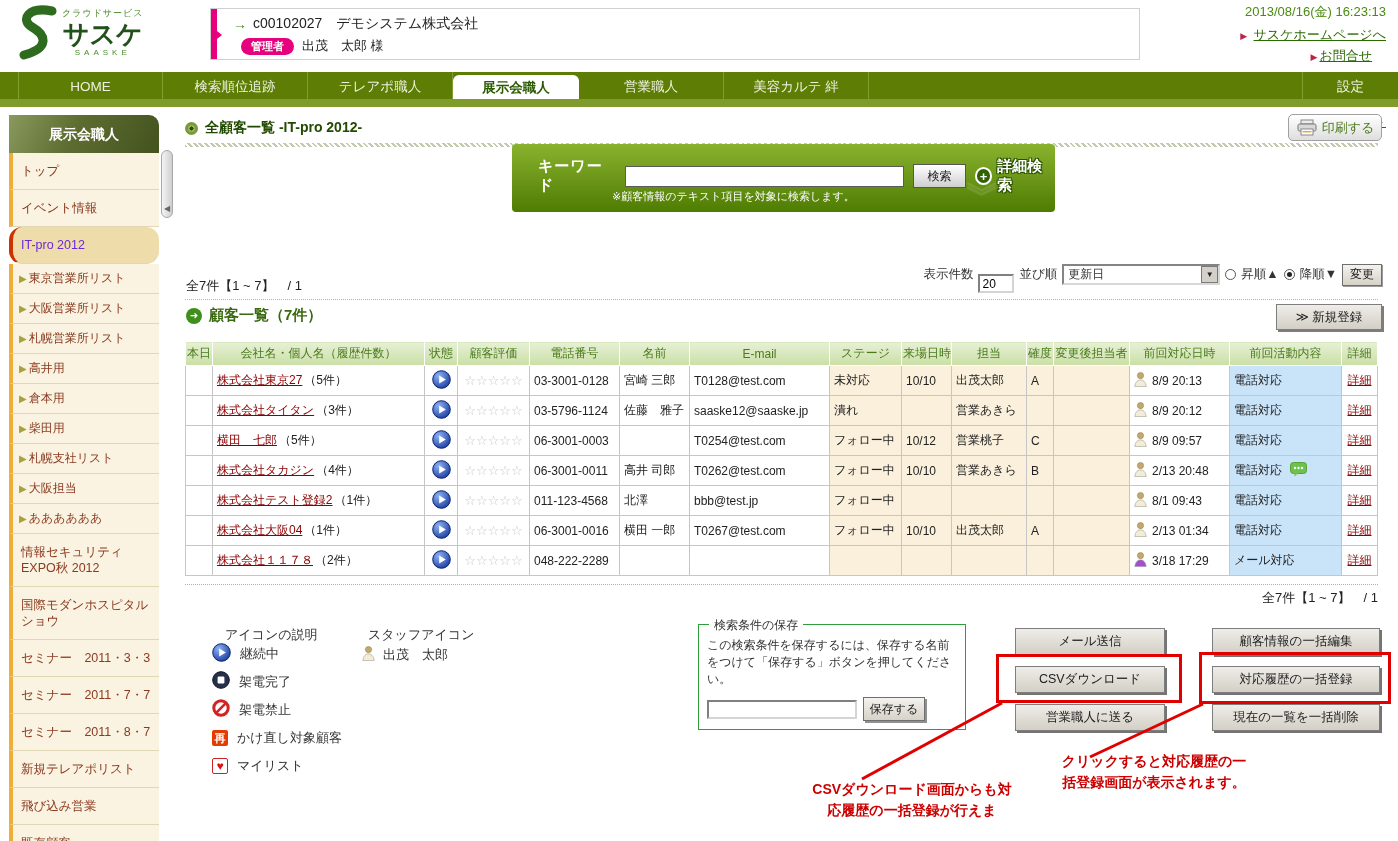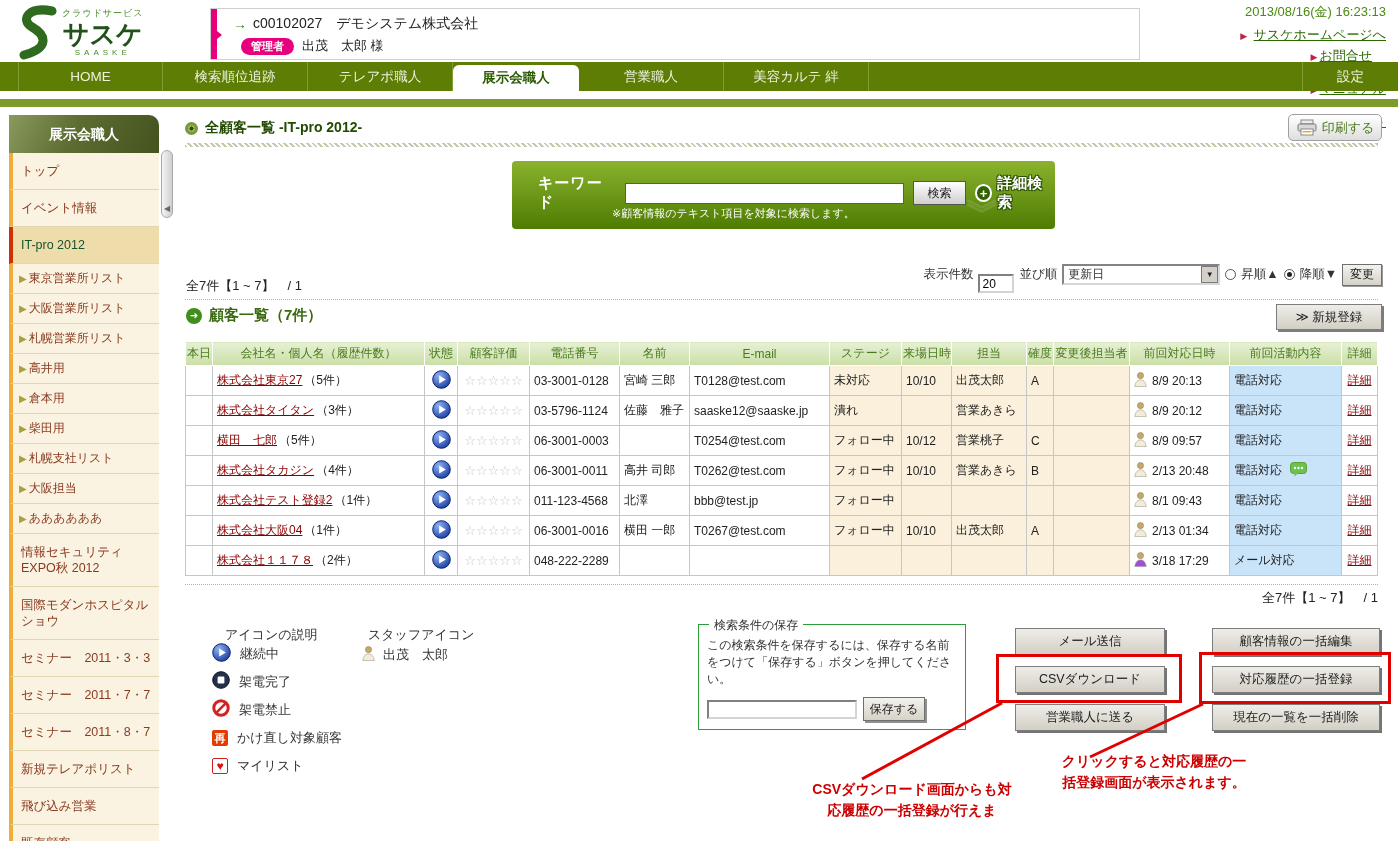--- a/index.html
+++ b/index.html
@@ -22,46 +22,46 @@
   .acc-line2 { position:absolute; left:30px; top:28px; font-size:13px; color:#222; display:flex; align-items:center; gap:8px; }
   .role-badge { background:#e6007e; color:#fff; font-size:11px; padding:1px 10px; border-radius:9px; font-weight:bold; }
 
   #datetime { position:absolute; right:12px; top:3px; color:#4a8a10; font-size:13px; }
   .toplink { color:#2a6a00; font-size:13px; text-decoration:underline; cursor:pointer; }
   .lmark { color:#c02244; font-size:9px; margin-right:2px; }
   #home-link-row { position:absolute; right:12px; top:25px; }
   #top-links { position:absolute; right:12px; top:46px; display:flex; gap:14px;flex-direction:column; }
 
   
-  #nav { position:absolute; left:0; top:62px; width:100%; height:29px; background:#5d7d05; }
+  #nav { position:absolute; left:0; top:72px; width:100%; height:29px; background:#5d7d05; }
   #nav-tabs { display:flex; height:100%; padding-left:18px; }
   .tab { width:145px; text-align:center; line-height:29px; color:#eef2dd; font-size:13.5px; border-right:1px solid #7f9e2f; cursor:pointer; white-space:nowrap; overflow:hidden; }
   .tab:first-child { border-left:1px solid #7f9e2f; }
   .tab.active { background:#fff; color:#2a5a00; font-weight:bold; border-radius:6px 6px 0 0; height:26px; line-height:26px; margin-top:3px; width:126px; border-right:none; }
   #nav-settings { position:absolute; right:0; top:0; width:96px; height:29px; line-height:29px; text-align:center; color:#f2f6e4; font-size:13.5px; border-left:1px solid #7f9e2f; cursor:pointer; }
   #nav-strip { position:absolute; left:0; top:99px; width:100%; height:8px; background:#7e9b2c; }
 
   
   #sidebar { position:absolute; left:9px; top:115px; width:150px; }
   #sidebar-title { height:38px; background:linear-gradient(115deg,#8a9a5e 0%,#5c6c31 45%,#44531f 100%); color:#fff; font-size:14px; font-weight:bold; text-align:center; line-height:38px; border-radius:0 10px 0 0; }
   .sb-item { background:#faf3e1; border-left:4px solid #efae3a; border-bottom:1px solid #e2d7b4; color:#8b3a20; font-size:12.5px; padding:10px 3px 10px 8px; cursor:pointer; line-height:16px; }
-  .sb-item.active { background:#eedcab; border-left-color:#cc3300; color:#14532d; }
+  .sb-item.active { background:#eedcab; border-left-color:#cc3300; color:#6d28d9;border-radius:13px; }
   .sb-item.sub { padding:6px 2px 6px 6px; font-size:12px; }
   .sb-item.sub .chev { color:#a8a23e; font-size:10px; margin-right:2px; }
   #sb-handle { position:absolute; left:161px; top:150px; width:12px; height:68px; background:linear-gradient(to right,#f4f4f4,#cfcfcf); border:1px solid #a8a8a8; border-radius:6px; display:flex; align-items:flex-end; justify-content:center; color:#666; font-size:8px; padding-bottom:4px; cursor:pointer; }
 
   
   #titlebar { position:absolute; left:185px; top:113px; height:30px; display:flex; align-items:center; gap:7px; }
   .h-ring { width:13px; height:13px; border-radius:50%; border:3px solid #7a9a3a; background:radial-gradient(circle at 50% 50%, #2a4a10 0 40%, #9ab45a 41%); }
   #page-title { font-size:14px; font-weight:bold; color:#224a00; }
   #titlebar-sep { position:absolute; left:185px; top:143px; width:1193px; height:4px; background:repeating-linear-gradient(45deg,#c2cbb0 0 2px,#ffffff 2px 4px); }
   #print-btn { position:absolute; right:16px; top:114px; width:94px; height:27px; border:1px solid #a0a0a0; border-radius:5px; background:linear-gradient(#ffffff,#dedede); display:flex; align-items:center; gap:4px; justify-content:center; color:#4a7a1a; font-size:13px; cursor:pointer; }
 
   
-  #search-panel { position:absolute; left:512px; top:161px; width:543px; height:68px; background:linear-gradient(#8ab22e,#4e7c02); border-radius:4px; }
+  #search-panel { position:absolute; left:512px; top:144px; width:543px; height:68px; background:linear-gradient(#8ab22e,#4e7c02); border-radius:4px; }
   .sp-row { position:absolute; left:26px; top:13px; display:flex; align-items:center; gap:9px; }
   .sp-label { color:#fff; font-size:15px; font-weight:bold; letter-spacing:1px; }
   .sp-input { width:288px; height:21px; border:1px solid #5a5a5a; background:#fff; font-size:12px; padding:0 3px; }
   .sp-search-btn { width:54px; height:24px; background:linear-gradient(#ffffff,#cfcfcf); border:1px solid #555; font-size:12px; color:#222; cursor:pointer; }
   .adv { display:flex; align-items:center; gap:5px; cursor:pointer; }
   .adv-plus { width:18px; height:18px; border-radius:50%; border:2px solid #fff; background:#2f6200; color:#fff; font-size:13px; font-weight:bold; line-height:16px; text-align:center; }
   .adv-text { color:#fff; font-size:15px; font-weight:bold; text-shadow:1px 1px 0 #2a5200,-1px -1px 0 #2a5200,1px -1px 0 #2a5200,-1px 1px 0 #2a5200; }
   .sp-note { position:absolute; left:100px; top:45px; color:#fff; font-size:11px; }
   .sp-mark { position:absolute; right:55px; bottom:-6px; font-size:34px; color:rgba(255,255,255,0.12); font-weight:bold; }
 

